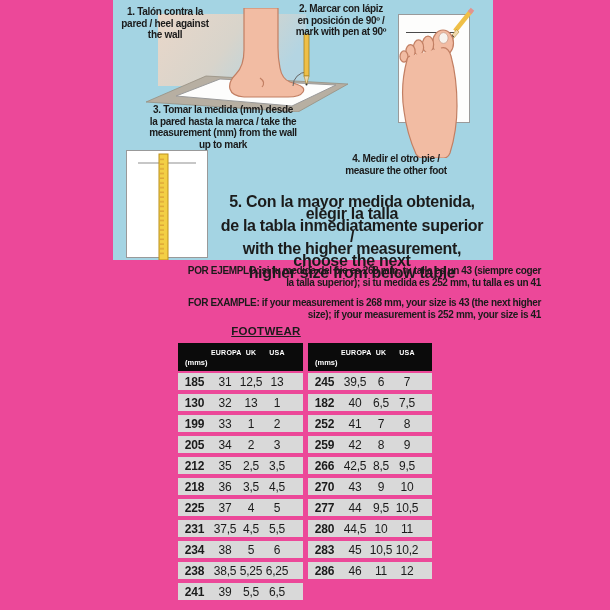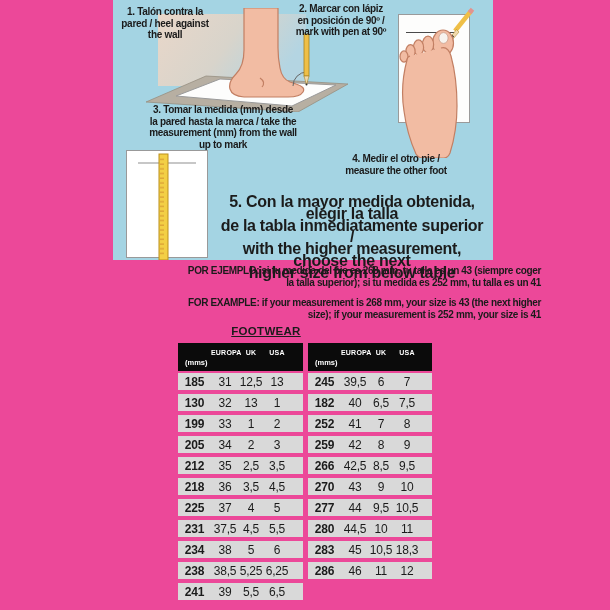--- a/index.html
+++ b/index.html
@@ -291,21 +291,21 @@
         <div class="trow">
           <span class="cell mmsv">280</span>
           <span class="cell">44,5</span>
           <span class="cell">10</span>
           <span class="cell">11</span>
         </div>
         <div class="trow">
           <span class="cell mmsv">283</span>
           <span class="cell">45</span>
           <span class="cell">10,5</span>
-          <span class="cell">18,3</span>
+          <span class="cell">10,2</span>
         </div>
         <div class="trow">
           <span class="cell mmsv">286</span>
           <span class="cell">46</span>
           <span class="cell">11</span>
           <span class="cell">12</span>
         </div>
       </div>
   </div>
 

